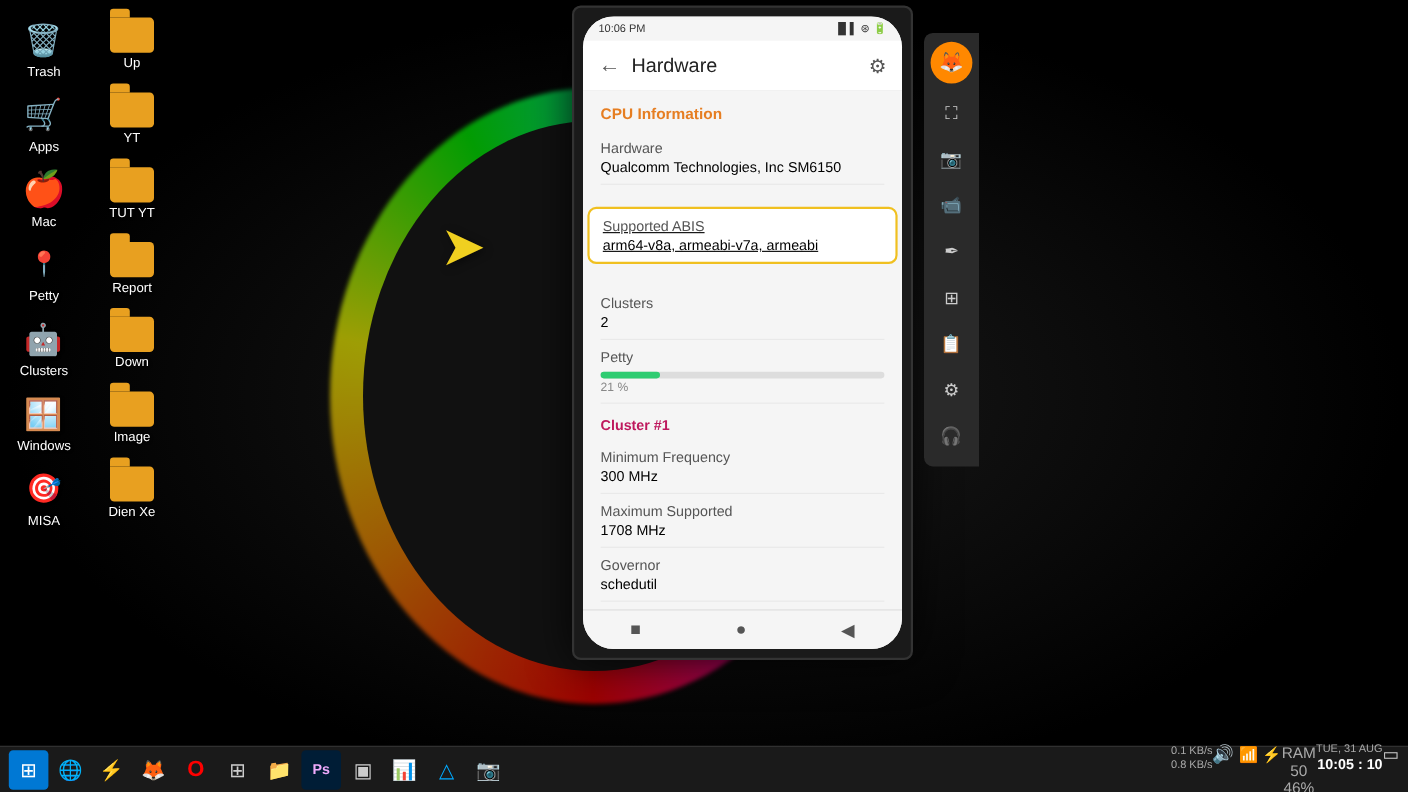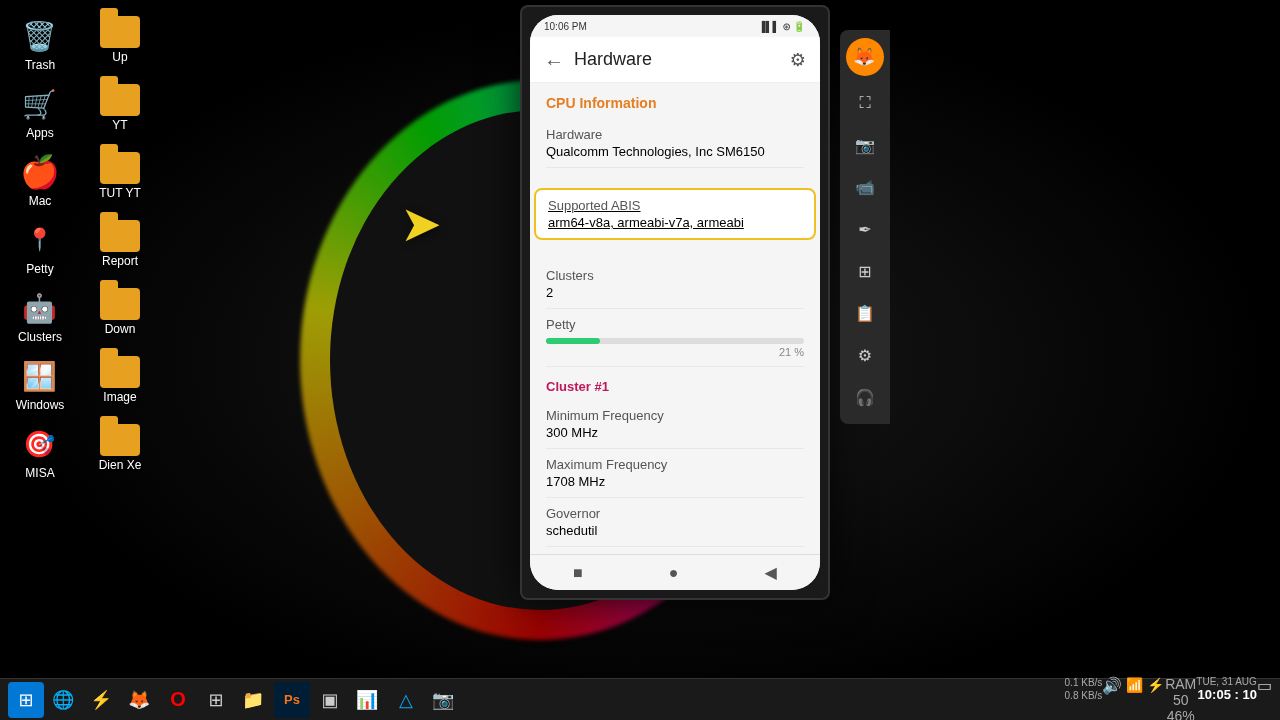--- a/index.html
+++ b/index.html
@@ -195,21 +195,20 @@
       margin: 6px 0 2px;
       width: 100%;
     }
     .usage-bar-fill {
       height: 100%;
       background: #2ecc71;
       border-radius: 3px;
       width: 21%;
     }
     .usage-percent {
-      text-align: right;
       font-size: 11px;
       color: #888;
     }
     .cluster-title {
       font-size: 13px;
       font-weight: 600;
       color: #be185d;
       padding: 12px 0 6px;
     }
     .phone-nav-bar {
@@ -469,21 +468,21 @@
         </div>
 
         <div class="cluster-title">Cluster #1</div>
 
         <div class="info-item">
           <div class="info-label">Minimum Frequency</div>
           <div class="info-value">300 MHz</div>
         </div>
 
         <div class="info-item">
-          <div class="info-label">Maximum Frequency</div>
+          <div class="info-label">Maximum Supported</div>
           <div class="info-value">1708 MHz</div>
         </div>
 
         <div class="info-item">
           <div class="info-label">Governor</div>
           <div class="info-value">schedutil</div>
         </div>
 
       </div>
 
@@ -508,21 +507,21 @@
   </div>
 
   <div class="taskbar">
     <div class="taskbar-btn active">⊞</div>
     <div class="taskbar-btn">🌐</div>
     <div class="taskbar-btn">⚡</div>
     <div class="taskbar-btn">🦊</div>
     <div class="taskbar-btn" style="font-size:20px; font-weight:bold; color:#f00;">O</div>
     <div class="taskbar-btn">⊞</div>
     <div class="taskbar-btn">📁</div>
-    <div class="taskbar-btn" style="font-size:13px; background:#001d36; color:#f97316; font-weight:bold; border-radius:4px;">Ps</div>
+    <div class="taskbar-btn" style="font-size:13px; background:#001d36; color:#f0abfc; font-weight:bold; border-radius:4px;">Ps</div>
     <div class="taskbar-btn">▣</div>
     <div class="taskbar-btn">📊</div>
     <div class="taskbar-btn" style="color:#00aaff;">△</div>
     <div class="taskbar-btn">📷</div>
 
     <div class="taskbar-right">
       <div class="network-info">
         <span>0.1 KB/s</span>
         <span>0.8 KB/s</span>
       </div>

